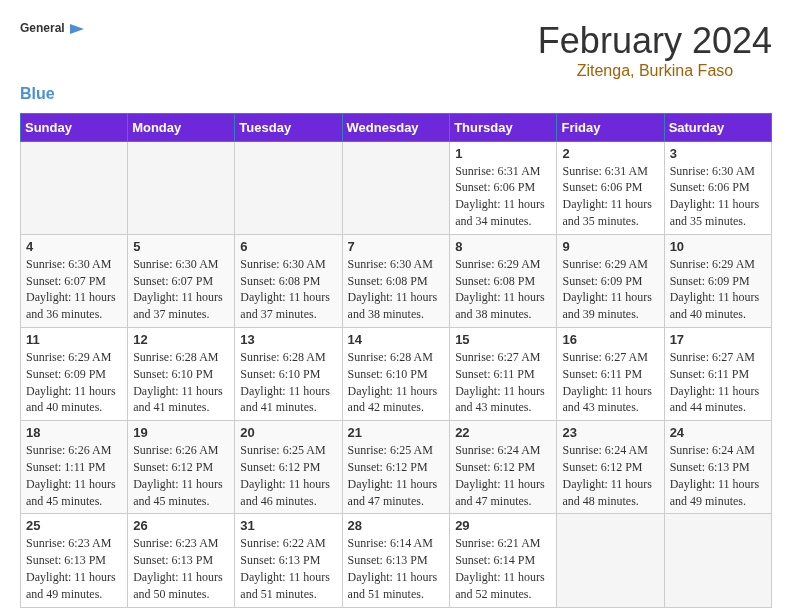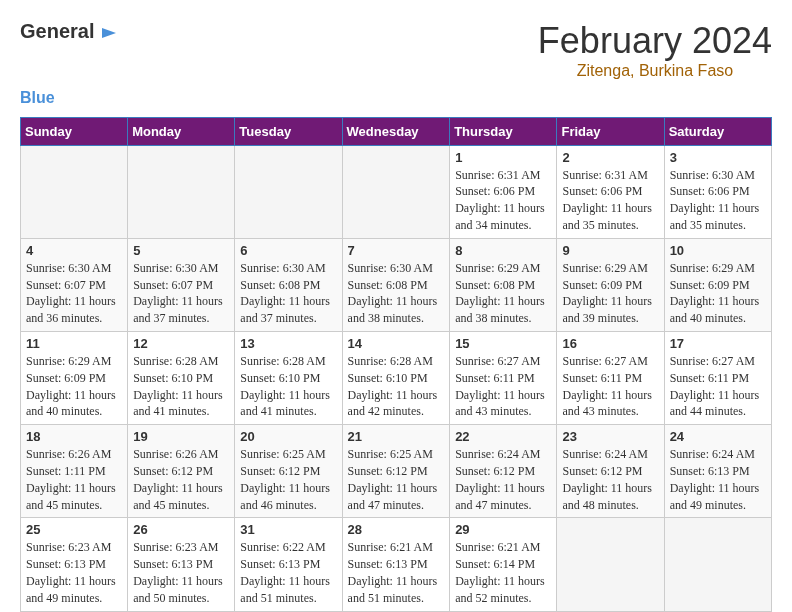--- a/index.html
+++ b/index.html
@@ -32,21 +32,21 @@
     .location {
       font-size: 16px;
       color: #a16207;
     }
     table {
       width: 100%;
       border-collapse: collapse;
       font-size: 11px;
     }
     th {
-      background-color: #701a75;
+      background-color: #6d28d9;
       color: #fff;
       padding: 6px 4px;
       text-align: left;
       font-size: 13px;
       font-weight: bold;
       border: 1px solid #3a7bbf;
     }
     td {
       border: 1px solid #ccc;
       vertical-align: top;
@@ -73,21 +73,21 @@
     .empty-cell {
       background: #f5f5f5;
     }
   </style>
 </head>
 <body>
 
 <div class="header">
   <div class="logo">
   <div style="display:flex;flex-direction:column;line-height:1.1">
-    <span style="font-size:20px;font-weight:bold;color:#333;">General
+    <span style="font-size:12px;font-weight:bold;color:#333;">General
       <svg width="18" height="18" viewBox="0 0 18 18" style="vertical-align:middle;">
         <polygon points="2,4 16,9 2,14" fill="#4a90d9"></polygon>
       </svg>
     </span>
     <span style="font-size:16px;font-weight:bold;color:#4a90d9;margin-top:47px;">Blue</span>
   </div>
 </div>
   <div class="title-block">
     <div class="month-title">February 2024</div>
     <div class="location">Zitenga, Burkina Faso</div>
@@ -277,21 +277,21 @@
 Daylight: 11 hours and 50 minutes.</div>
         </td>
         <td>
           <div class="day-number">31</div>
           <div class="day-info">Sunrise: 6:22 AM
 Sunset: 6:13 PM
 Daylight: 11 hours and 51 minutes.</div>
         </td>
         <td>
           <div class="day-number">28</div>
-          <div class="day-info">Sunrise: 6:21 AM
+          <div class="day-info">Sunrise: 6:14 AM
 Sunset: 6:13 PM
 Daylight: 11 hours and 51 minutes.</div>
         </td>
         <td>
           <div class="day-number">29</div>
           <div class="day-info">Sunrise: 6:21 AM
 Sunset: 6:14 PM
 Daylight: 11 hours and 52 minutes.</div>
         </td>
         <td class="empty-cell"></td>

